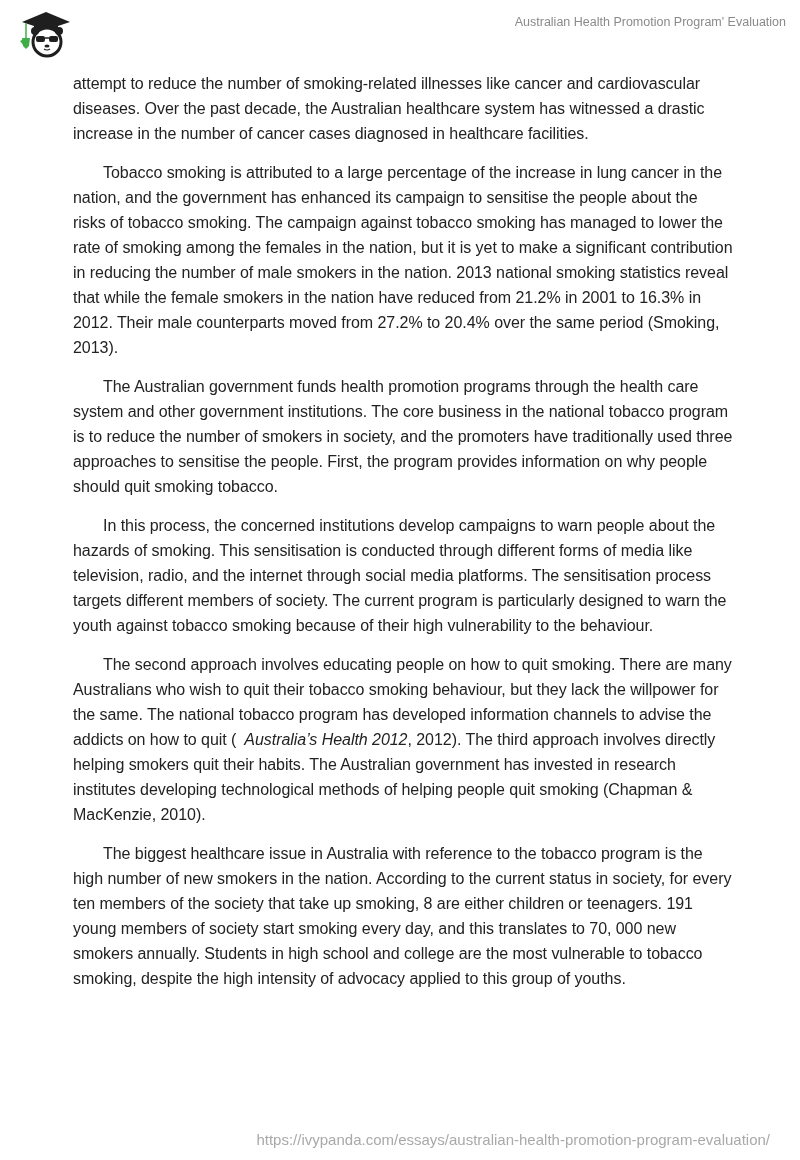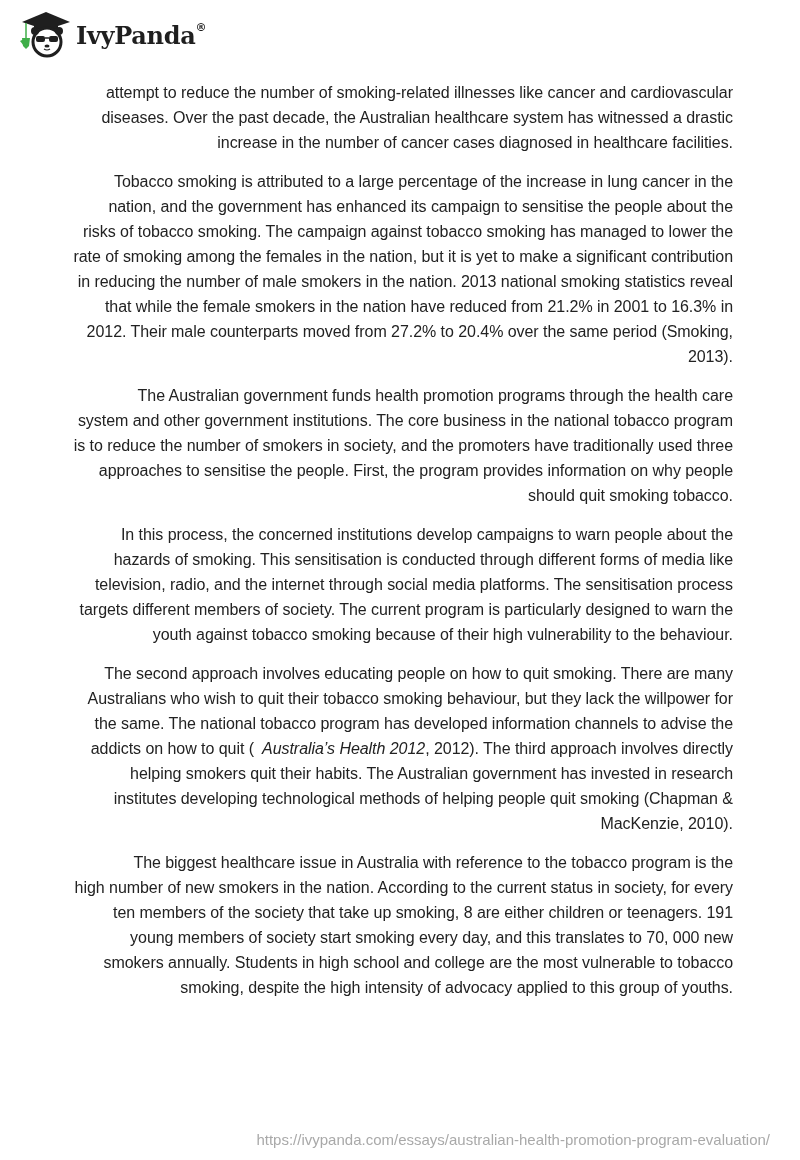--- a/index.html
+++ b/index.html
@@ -56,23 +56,22 @@
       position: absolute;
       right: 14px;
       top: 15px;
       font-size: 12.5px;
       color: #8a8a8a;
       font-family: "Liberation Sans", sans-serif;
     }
     .content {
       position: absolute;
       left: 73px;
-      top: 80px;
+      top: 71px;
       width: 660px;
-      text-align: right;
     }
     .para {
       margin: 0 0 14px 0;
       font-size: 16px;
       line-height: 25px;
       color: #222222;
       letter-spacing: -0.05px;
     }
     .para.indent {
       text-indent: 30px;
@@ -111,22 +110,22 @@
         <circle cx="43" cy="23" r="4" fill="#1f1f1f"></circle>
 
         <rect x="20" y="28" width="9" height="6" rx="2" fill="#1f1f1f"></rect>
         <rect x="33" y="28" width="9" height="6" rx="2" fill="#1f1f1f"></rect>
         <line x1="29" y1="30" x2="33" y2="30" stroke="#1f1f1f" stroke-width="1.5"></line>
 
         <ellipse cx="31" cy="38" rx="2.5" ry="1.6" fill="#1f1f1f"></ellipse>
         <path d="M28,41 Q31,43 34,41" stroke="#1f1f1f" stroke-width="1.2" fill="none"></path>
       </svg>
     </span>
-    <span class="logo-text"><span>IvyPanda</span><span class="logo-reg">®</span></span>
   </div>
+  <div class="doc-title">Australian Health Promotion Program' Evaluation</div>
 </div>
 
 <div class="content">
   <p class="para">attempt to reduce the number of smoking-related illnesses like cancer and cardiovascular diseases. Over the past decade, the Australian healthcare system has witnessed a drastic increase in the number of cancer cases diagnosed in healthcare facilities.</p>
   <p class="para indent">Tobacco smoking is attributed to a large percentage of the increase in lung cancer in the nation, and the government has enhanced its campaign to sensitise the people about the risks of tobacco smoking. The campaign against tobacco smoking has managed to lower the rate of smoking among the females in the nation, but it is yet to make a significant contribution in reducing the number of male smokers in the nation. 2013 national smoking statistics reveal that while the female smokers in the nation have reduced from 21.2% in 2001 to 16.3% in 2012. Their male counterparts moved from 27.2% to 20.4% over the same period (Smoking, 2013).</p>
   <p class="para indent">The Australian government funds health promotion programs through the health care system and other government institutions. The core business in the national tobacco program is to reduce the number of smokers in society, and the promoters have traditionally used three approaches to sensitise the people. First, the program provides information on why people should quit smoking tobacco.</p>
   <p class="para indent">In this process, the concerned institutions develop campaigns to warn people about the hazards of smoking. This sensitisation is conducted through different forms of media like television, radio, and the internet through social media platforms. The sensitisation process targets different members of society. The current program is particularly designed to warn the youth against tobacco smoking because of their high vulnerability to the behaviour.</p>
   <p class="para indent"><span>The second approach involves educating people on how to quit smoking. There are many Australians who wish to quit their tobacco smoking behaviour, but they lack the willpower for the same. The national tobacco program has developed information channels to advise the addicts on how to quit (</span><i>Australia’s Health 2012</i><span>, 2012). The third approach involves directly helping smokers quit their habits. The Australian government has invested in research institutes developing technological methods of helping people quit smoking (Chapman &amp; MacKenzie, 2010).</span></p>
   <p class="para indent">The biggest healthcare issue in Australia with reference to the tobacco program is the high number of new smokers in the nation. According to the current status in society, for every ten members of the society that take up smoking, 8 are either children or teenagers. 191 young members of society start smoking every day, and this translates to 70, 000 new smokers annually. Students in high school and college are the most vulnerable to tobacco smoking, despite the high intensity of advocacy applied to this group of youths.</p>
 </div>

